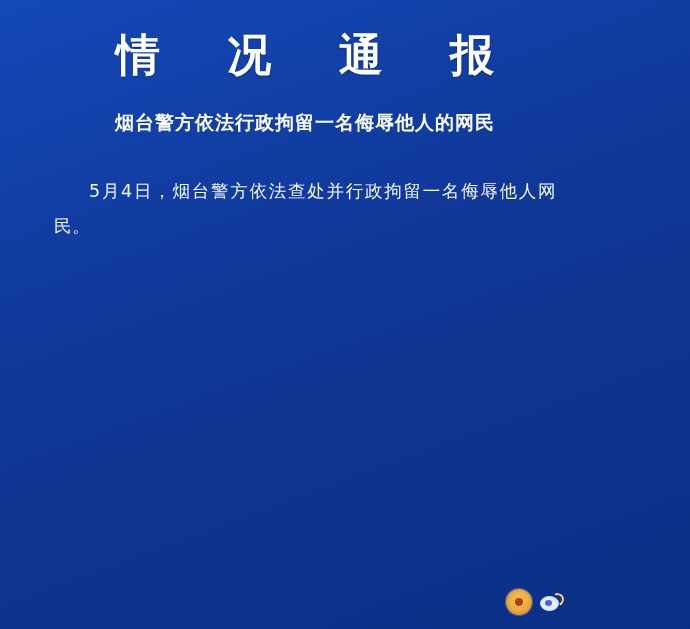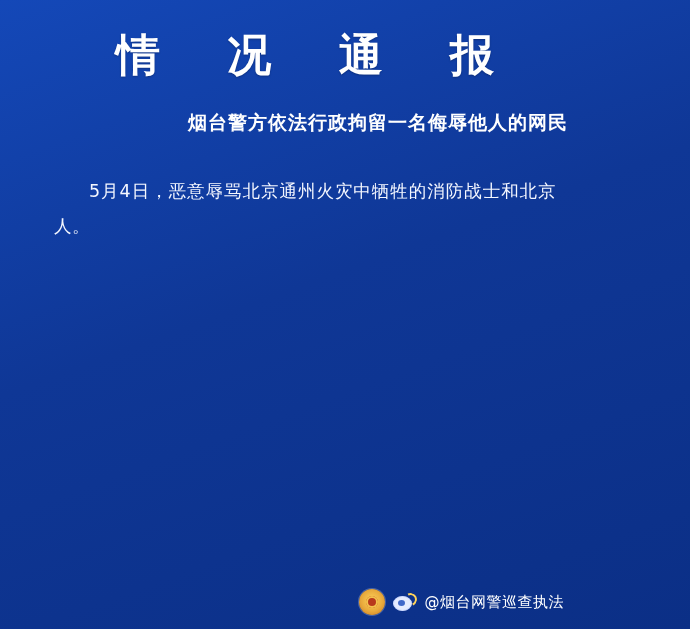--- a/index.html
+++ b/index.html
@@ -28,21 +28,21 @@
     font-size: 44px;
     font-weight: bold;
     letter-spacing: 26px;
     text-indent: 26px;
     padding-top: 22px;
     line-height: 1.5;
     color: #ffffff;
     text-shadow: 0 1px 2px rgba(0,0,0,0.25);
   }
   .subtitle {
-    text-align: right;
+    text-align: center;
     font-size: 19px;
     font-weight: bold;
     margin-top: 22px;
     letter-spacing: 1px;
     color: #ffffff;
   }
   .body-text {
     margin-top: 38px;
     padding: 0 12px;
   }
@@ -123,26 +123,25 @@
 </head>
 <body>
 
 <div class="page">
 
   <div class="title">情 况 通 报</div>
 
   <div class="subtitle">烟台警方依法行政拘留一名侮辱他人的网民</div>
 
   <div class="body-text">
-    <p class="para">5月4日，恶意辱骂北京通州火灾中牺牲的消防战士和北京人。</p>
+    <p class="para">5月4日，烟台警方依法查处并行政拘留一名侮辱他人网民。</p>
   </div>
 
   <div class="footer">
     <span class="badge-icon"></span>
     <span class="weibo-icon">
       <span class="eye e1"></span>
       <span class="eye e2"></span>
       <span class="arc"></span>
     </span>
-    <span class="footer-text">@烟台网警巡查执法</span>
   </div>
 
 </div>
 
 </body></html>

